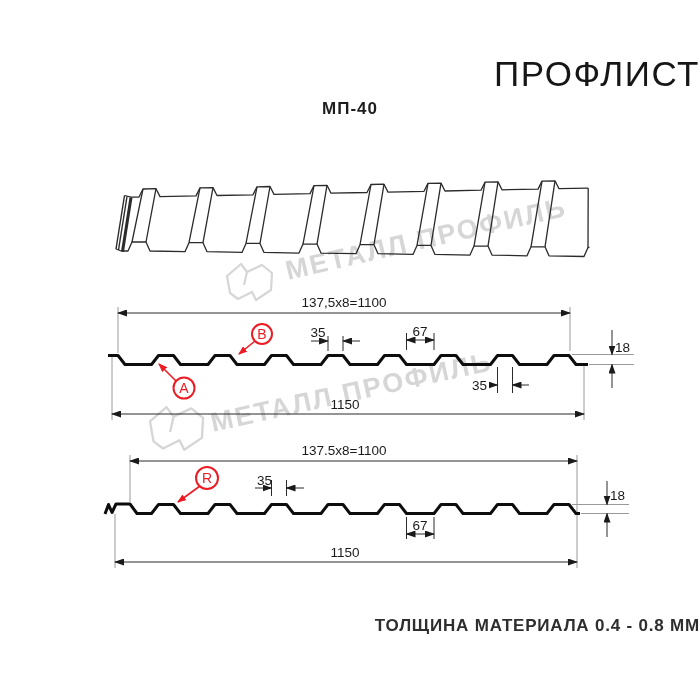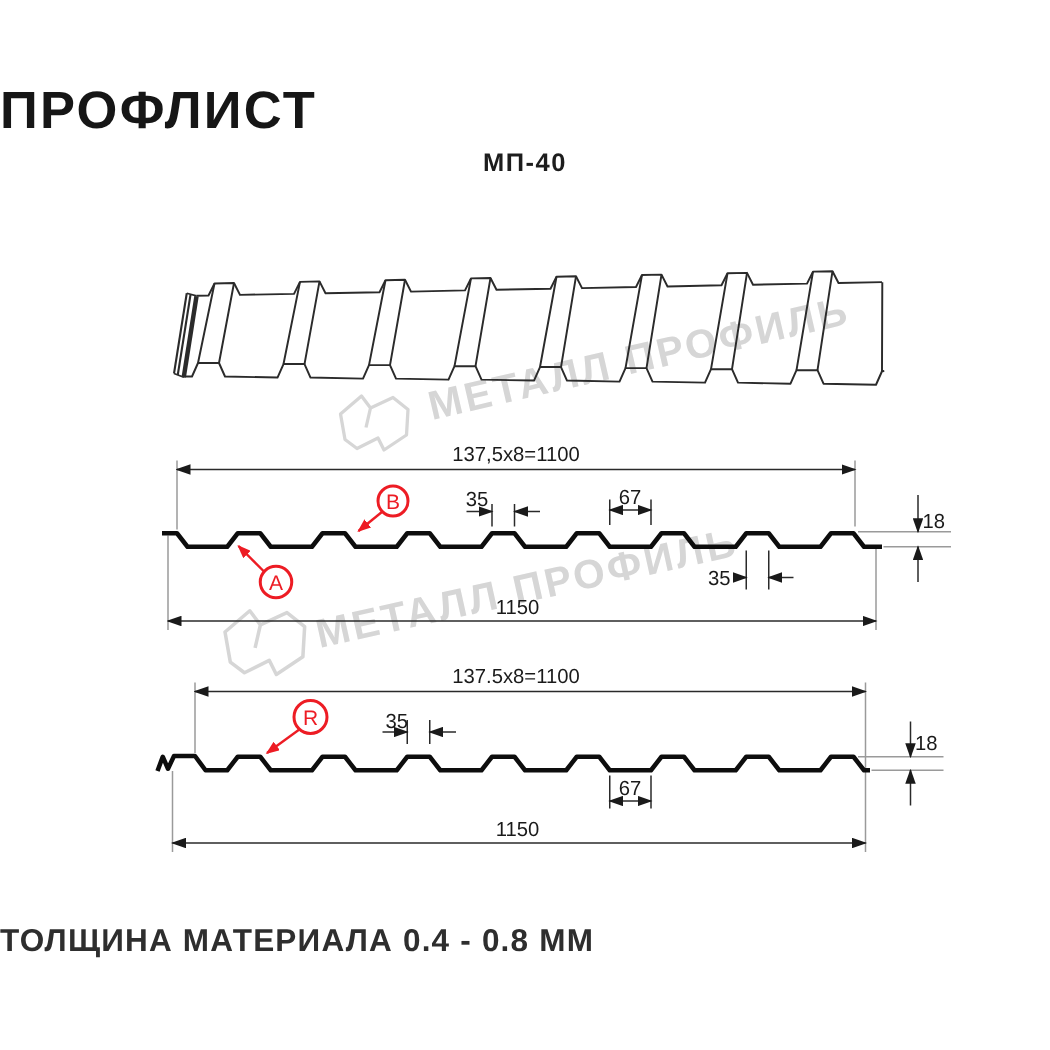--- a/index.html
+++ b/index.html
@@ -1,23 +1,23 @@
 <!DOCTYPE html>
 <html><head>
 <meta charset="utf-8">
 <style>
   html,body{margin:0;padding:0;background:#fff;}
   .stage{position:relative;width:700px;height:700px;background:#ffffff;overflow:hidden;
          font-family:"Liberation Sans",sans-serif;}
-  .title{position:absolute;left:0;right:0;top:54px;text-align:left;
-         font-size:35px;font-weight:700;letter-spacing:1.5px;color:#161616;}
+  .title{position:absolute;left:0;right:0;top:54px;text-align:right;
+         font-size:35px;font-weight:400;letter-spacing:1.5px;color:#161616;padding-left:24px;}
   .subtitle{position:absolute;left:0;right:0;top:99px;text-align:center;
          font-size:17px;font-weight:700;letter-spacing:1px;color:#1d1d1d;}
-  .footer{position:absolute;left:0;right:0;top:616px;text-align:left;
-         font-size:21px;font-weight:700;letter-spacing:.8px;color:#2e2e2e;}
+  .footer{position:absolute;left:0;right:0;top:616px;text-align:right;
+         font-size:17px;font-weight:700;letter-spacing:.8px;color:#2e2e2e;}
   svg{position:absolute;left:0;top:0;}
   .dimtxt{font-size:13.5px;fill:#1a1a1a;}
   .wmtxt{font-size:27px;font-weight:700;letter-spacing:2px;fill:#d6d6d6;}
   .redtxt{font-size:14px;fill:#ed1c24;}
 </style>
 </head>
 <body>
 
 <div class="stage">
 

